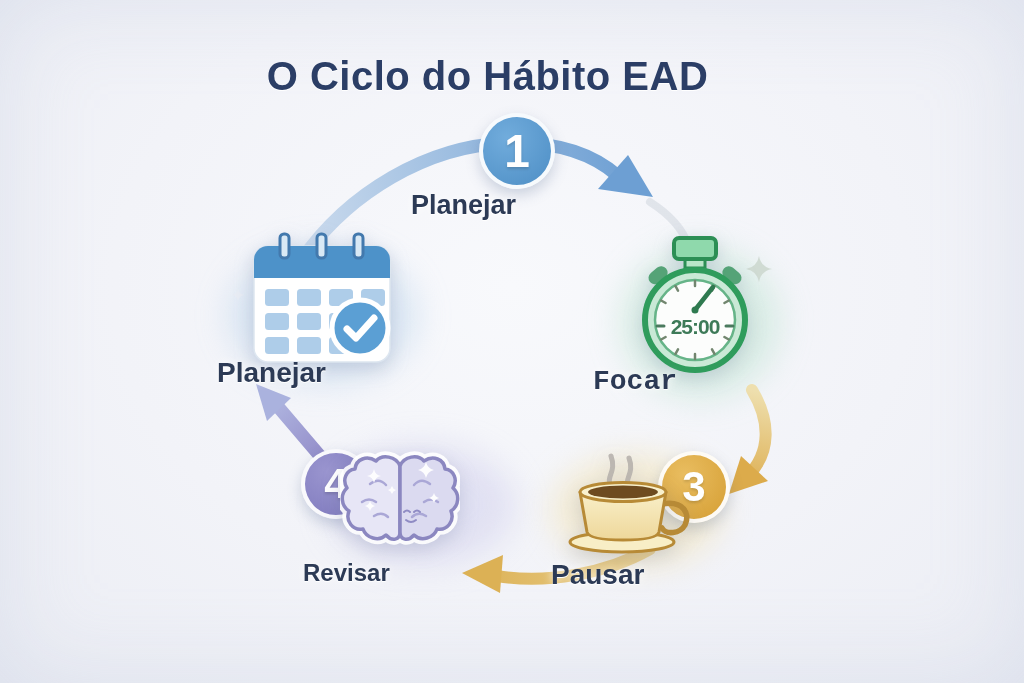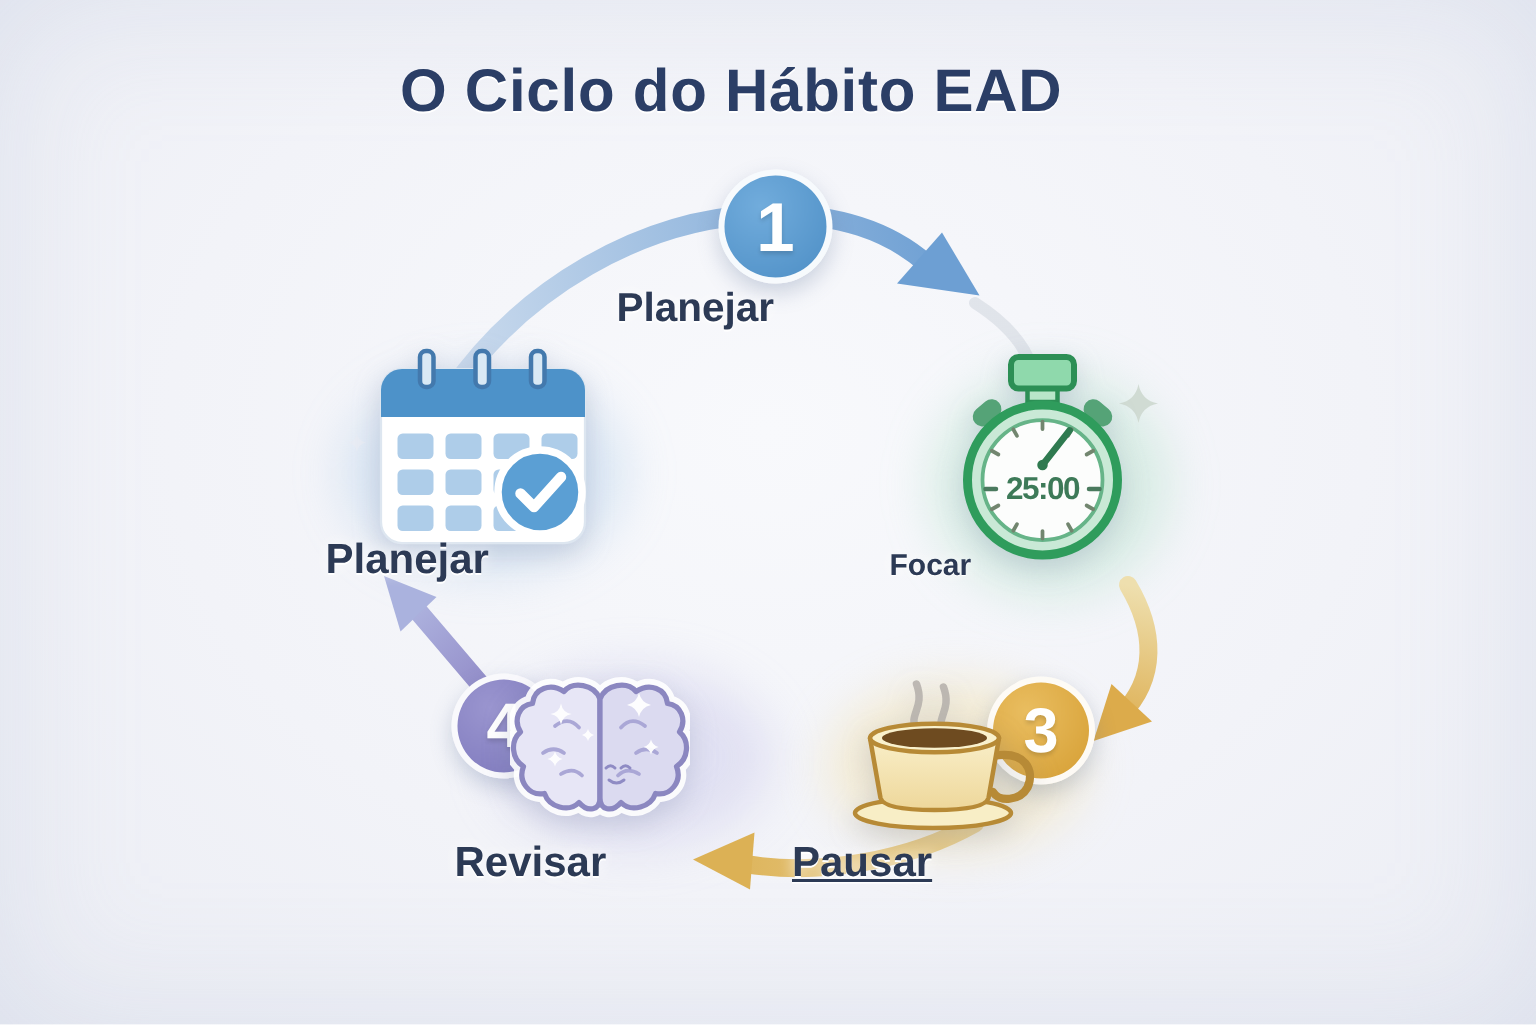--- a/index.html
+++ b/index.html
@@ -6,21 +6,21 @@
   body{font-family:"Liberation Sans", sans-serif;}
   .canvas{
     position:relative;
     width:1024px;height:683px;
     overflow:hidden;
     background:
       radial-gradient(ellipse at 50% 42%, #f8f9fc 0%, #f2f3f8 55%, #ebedf4 100%);
     box-shadow: inset 0 0 90px rgba(185,195,218,.30);
   }
   .title{
-    position:absolute;left:0;top:39px;width:975px;margin:0;
+    position:absolute;left:0;top:54px;width:975px;margin:0;
     text-align:center;
     font-size:40px;font-weight:bold;letter-spacing:.5px;
     color:#2b3e66;
     text-shadow:0 1px 0 #ffffff;
   }
   .glow{position:absolute;border-radius:50%;filter:blur(16px);z-index:1;}
   .glow-cal{left:228px;top:248px;width:190px;height:135px;background:rgba(145,185,228,.28);}
   .glow-timer{left:620px;top:248px;width:160px;height:150px;background:rgba(150,214,178,.30);}
   .glow-cup{left:552px;top:455px;width:170px;height:112px;background:rgba(242,219,148,.38);}
   .glow-brain{left:330px;top:445px;width:185px;height:120px;background:rgba(182,178,228,.30);}
@@ -46,23 +46,23 @@
   .icon-cup{left:558px;top:448px;}
   .icon-brain{left:340px;top:450px;}
   .sparkle{position:absolute;z-index:2;}
   .label{
     position:absolute;z-index:5;width:200px;text-align:left;
     font-weight:bold;color:#2c3a55;
     text-shadow:0 1px 0 #ffffff, 0 0 10px rgba(255,255,255,.9);
   }
   .label-plan-top{left:411px;top:190px;font-size:27px;}
   .label-plan-left{left:217px;top:357px;font-size:28px;}
-  .label-focar{left:593px;top:366px;font-size:20px;}
-  .label-pausar{left:528px;top:559px;font-size:28px;text-decoration:underline;}
-  .label-revisar{left:303px;top:559px;font-size:28px;}
+  .label-focar{left:593px;top:366px;font-size:28px;font-family:Liberation Mono, monospace;}
+  .label-pausar{left:551px;top:559px;font-size:28px;}
+  .label-revisar{left:303px;top:559px;font-size:24px;}
 </style>
 </head>
 <body>
 
 <div class="canvas">
 
   <h1 class="title">O Ciclo do Hábito EAD</h1>
 
   <div class="glow glow-cal"></div>
   <div class="glow glow-timer"></div>

